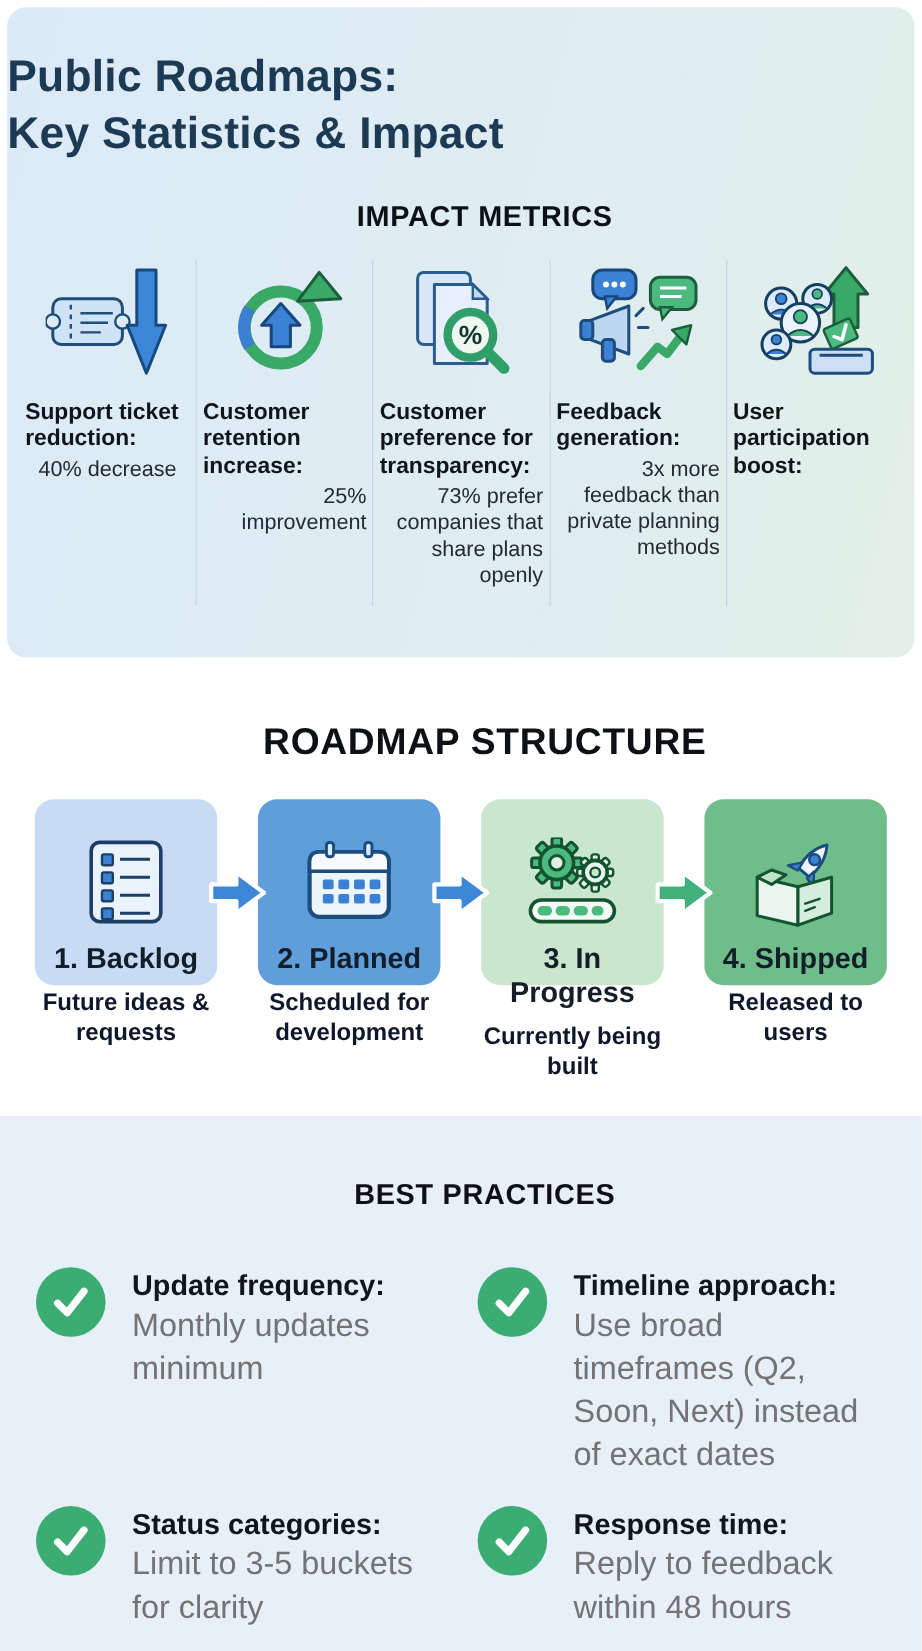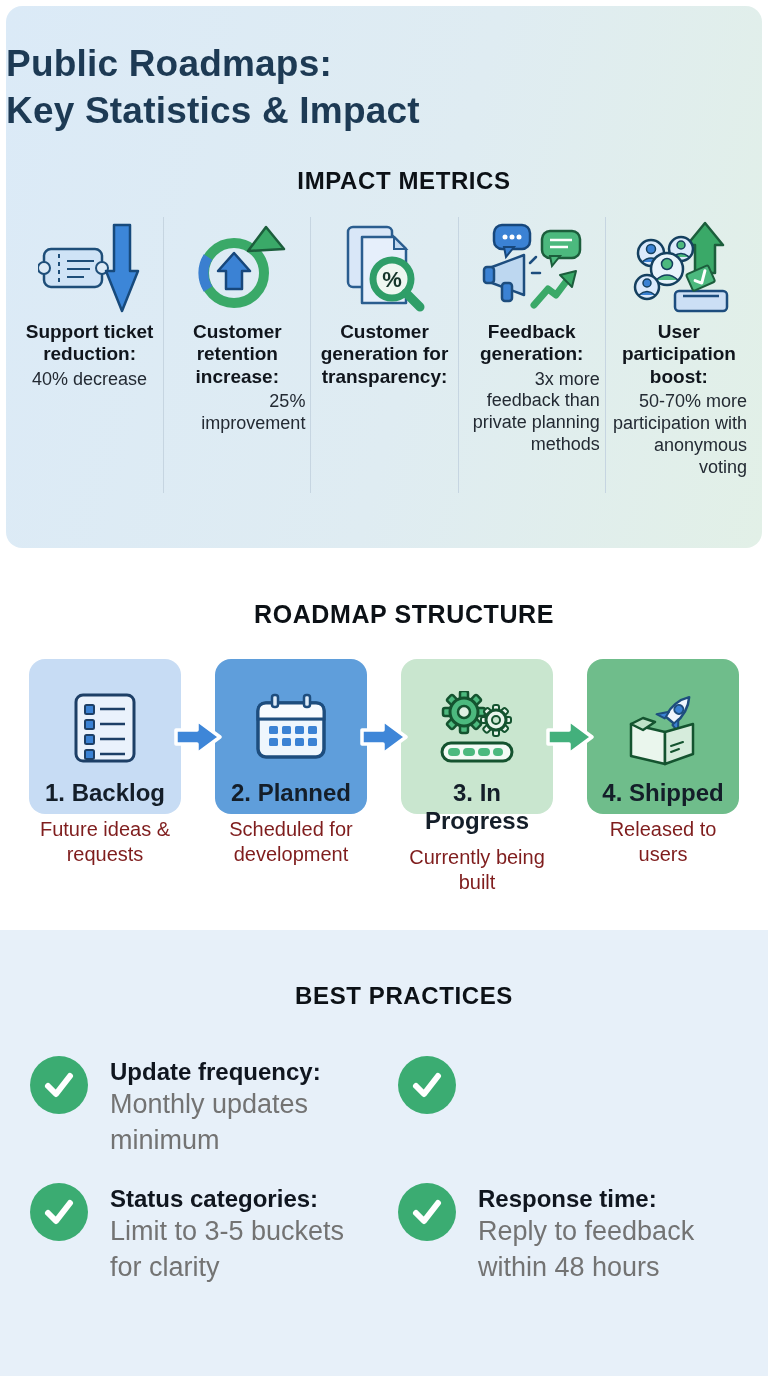--- a/index.html
+++ b/index.html
@@ -22,31 +22,31 @@
     font-size:24px; letter-spacing:0.6px;padding-left:40px;
   }
   .hero .sec-header { margin-top:32px; }
   .metrics {
     display:grid; grid-template-columns:repeat(5,1fr);
     margin-top:22px; padding:0 10px;
   }
   .metric { display:flex; flex-direction:column; align-items:center; padding:0 5px 14px; }
   .metric + .metric { border-left:1px solid #c6d5e1; }
   .m-icon { height:104px; display:flex; align-items:center; justify-content:center; }
-  .m-title { font-weight:700; font-size:19px; color:#10151c; text-align:center; line-height:1.18; margin-top:0; }
+  .m-title { font-weight:700; font-size:19px; color:#10151c; text-align:left; line-height:1.18; margin-top:12px; }
   .m-value { font-size:18px; color:#232a33; text-align:right; line-height:1.22; margin-top:3px; }
 
   
   .roadmap { position:absolute; top:548px; left:0; right:0; height:382px; background:#ffffff; }
-  .roadmap .sec-header { margin-top:52px; font-size:25px; }
+  .roadmap .sec-header { margin-top:52px; font-size:31px; }
   .cards { display:flex; align-items:center; justify-content:center; margin-top:30px; }
   .card { width:152px; height:155px; border-radius:16px; text-align:center; flex:0 0 auto; }
   .card-icon { height:86px; margin-top:26px; display:flex; align-items:center; justify-content:center; }
   .card-title { font-size:24px; font-weight:700; color:#141e29; margin-top:8px; }
-  .card-sub { font-size:20px; color:#7f1d1d; line-height:1.25; margin-top:10px; padding:0 2px; }
+  .card-sub { font-size:20px; color:#0f172a; line-height:1.25; margin-top:10px; padding:0 2px;font-weight:bold; }
   .flow-arrow { width:48px; height:42px; margin:0 -7px; position:relative; z-index:2; flex:0 0 auto; }
 
   
   .practices { position:absolute; top:930px; left:0; right:0; bottom:0; background:#e7f0f9; }
   .practices .sec-header { margin-top:52px; }
   .p-grid {
     display:grid; grid-template-columns:1fr 1fr;
     margin:46px 26px 0 30px; column-gap:26px; row-gap:58px;gap:24px;
   }
   .p-item { display:flex; gap:22px; align-items:flex-start; }
@@ -106,21 +106,22 @@
         <div class="m-icon">
           <svg width="100" height="96" viewBox="0 0 100 96">
             <rect x="14" y="6" width="44" height="60" rx="5" fill="#d9e7f8" stroke="#2a5d8f" stroke-width="2.5"></rect>
             <path d="M 28 16 L 60 16 L 72 28 L 72 82 L 28 82 Z" fill="#e6effb" stroke="#2a5d8f" stroke-width="2.5" stroke-linejoin="round"></path>
             <path d="M 60 16 L 60 28 L 72 28 Z" fill="#c4d9f0" stroke="#2a5d8f" stroke-width="2"></path>
             <circle cx="58" cy="58" r="19" fill="#eef7f1" stroke="#2f9e68" stroke-width="7"></circle>
             <line x1="72" y1="72" x2="86" y2="86" stroke="#2f9e68" stroke-width="9" stroke-linecap="round"></line>
             <text x="58" y="66" font-size="22" font-weight="bold" fill="#14352a" text-anchor="middle" font-family="Liberation Sans, sans-serif">%</text>
           </svg>
         </div>
-        <div class="m-title">Customer generation for transparency:</div>
+        <div class="m-title">Customer preference for transparency:</div>
+        <div class="m-value">73% prefer companies that share plans openly</div>
       </div>
 
       <div class="metric">
         <div class="m-icon">
           <svg width="104" height="96" viewBox="0 0 104 96">
             <rect x="14" y="4" width="36" height="24" rx="8" fill="#3b82d4" stroke="#17477b" stroke-width="2.5"></rect>
             <polygon points="24,26 34,26 26,36" fill="#3b82d4" stroke="#17477b" stroke-width="2"></polygon>
             <circle cx="25" cy="16" r="2.5" fill="#ffffff"></circle>
               <circle cx="32" cy="16" r="2.5" fill="#ffffff"></circle>
               <circle cx="39" cy="16" r="2.5" fill="#ffffff"></circle>
@@ -159,21 +160,20 @@
             <path d="M 12 74 Q 20 67 28 74" fill="#3b82d4" stroke="#15405f" stroke-width="1.5"></path>
             <rect x="48" y="70" width="52" height="20" rx="4" fill="#ccdff5" stroke="#1d4d7e" stroke-width="2.5"></rect>
             <line x1="56" y1="75" x2="92" y2="75" stroke="#1d4d7e" stroke-width="2.5"></line>
             <g transform="rotate(-24 74 58)">
               <rect x="62" y="48" width="24" height="18" rx="2" fill="#4cb97e" stroke="#1c5e3c" stroke-width="2"></rect>
               <polyline points="68,57 73,62 81,52" fill="none" stroke="#ffffff" stroke-width="3" stroke-linecap="round" stroke-linejoin="round"></polyline>
             </g>
           </svg>
         </div>
         <div class="m-title">User participation boost:</div>
-        <div class="m-value">50-70% more participation with anonymous voting</div>
       </div>
 
     </div>
   </section>
 
   <section class="roadmap">
     <h2 class="sec-header">ROADMAP STRUCTURE</h2>
 
     <div class="cards">
 
@@ -318,20 +318,24 @@
           <div class="p-body">Monthly updates minimum</div>
         </div>
       </div>
 
       <div class="p-item">
         <div class="p-check">
           <svg width="40" height="40" viewBox="0 0 40 40">
               <polyline points="9,21 17,29 31,11" fill="none" stroke="#ffffff" stroke-width="6" stroke-linecap="round" stroke-linejoin="round"></polyline>
             </svg>
         </div>
+        <div class="p-text">
+          <div class="p-title">Timeline approach:</div>
+          <div class="p-body">Use broad timeframes (Q2, Soon, Next) instead of exact dates</div>
+        </div>
       </div>
 
       <div class="p-item">
         <div class="p-check">
           <svg width="40" height="40" viewBox="0 0 40 40">
               <polyline points="9,21 17,29 31,11" fill="none" stroke="#ffffff" stroke-width="6" stroke-linecap="round" stroke-linejoin="round"></polyline>
             </svg>
         </div>
         <div class="p-text">
           <div class="p-title">Status categories:</div>

